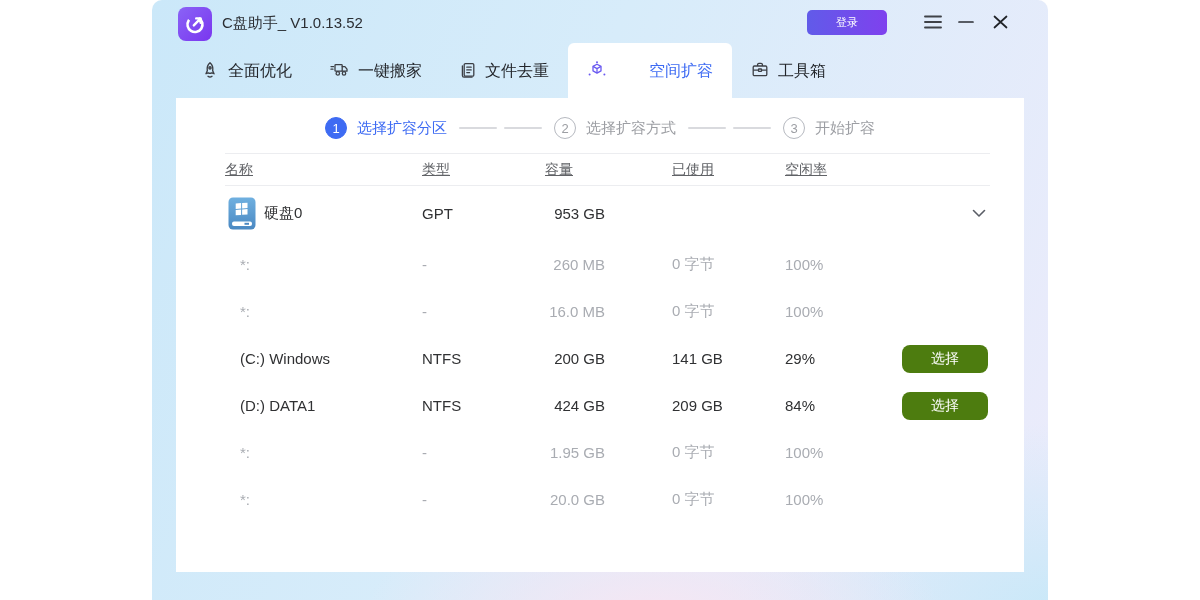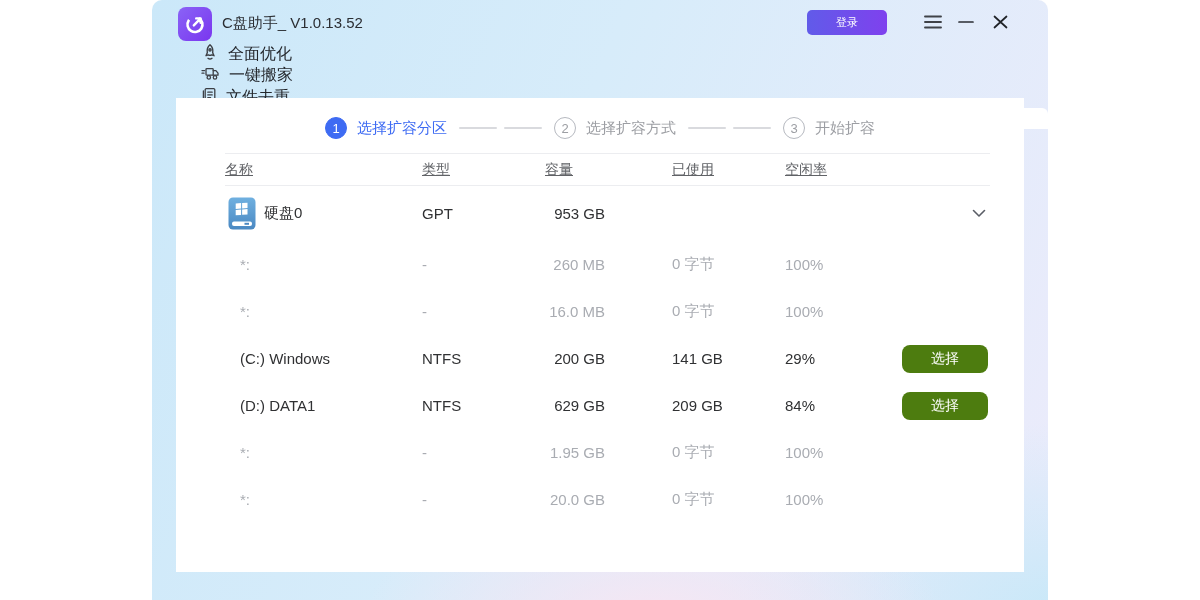--- a/index.html
+++ b/index.html
@@ -23,21 +23,21 @@
   .login-btn{ position:absolute; right:161px; top:10px; width:80px; height:25px;
               border:none; border-radius:5px; color:#fff; font-size:11px;
               background:linear-gradient(90deg,#615BE9,#7F41EE); cursor:pointer;
               font-family:inherit; }
   .winctl{ position:absolute; top:12px; height:20px; display:flex; align-items:center;
            cursor:pointer; }
   .ctl-menu{ left:771px; } .ctl-min{ left:806px; } .ctl-close{ left:841px; }
 
   
   .tabbar{ position:absolute; left:0; top:43px; right:0; height:57px;
-           display:flex; padding-left:30px;flex-direction:column; }
+           display:flex; padding-left:30px; }
   .tab{ display:flex; align-items:center; gap:9px; padding:0 19px; font-size:16px;
         color:#23262b; cursor:pointer; white-space:nowrap; }
   .tab.active{ background:#ffffff; color:#3E6BF3; border-radius:6px 6px 0 0;gap:42px; }
   .tab svg{ flex:0 0 auto; }
 
   
   .panel{ position:absolute; left:24px; top:98px; width:848px; height:474px;
           background:#ffffff; }
 
   
@@ -288,21 +288,21 @@
       <button class="select-btn show">选择</button>
 
     </div>
   </div>
           <div class="trow kind-partition">
     <div class="cell c-name">
 
       <span class="name-text">(D:) DATA1</span>
     </div>
     <div class="cell c-type">NTFS</div>
-    <div class="cell c-cap">629 GB</div>
+    <div class="cell c-cap">424 GB</div>
     <div class="cell c-used">209 GB</div>
     <div class="cell c-free">84%</div>
     <div class="cell c-action">
       <button class="select-btn show">选择</button>
 
     </div>
   </div>
           <div class="trow kind-reserved">
     <div class="cell c-name">
 

